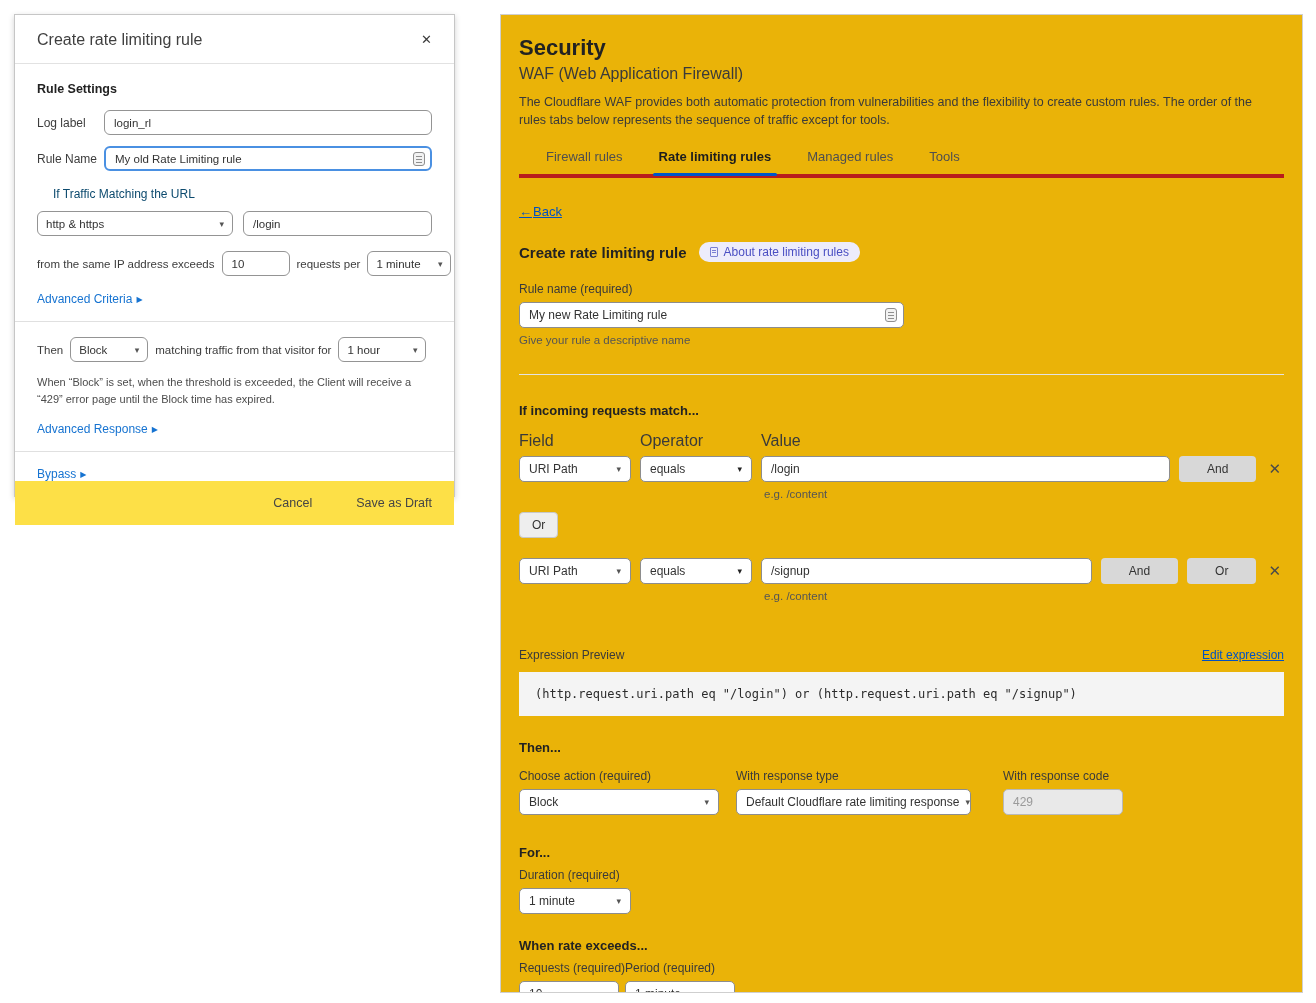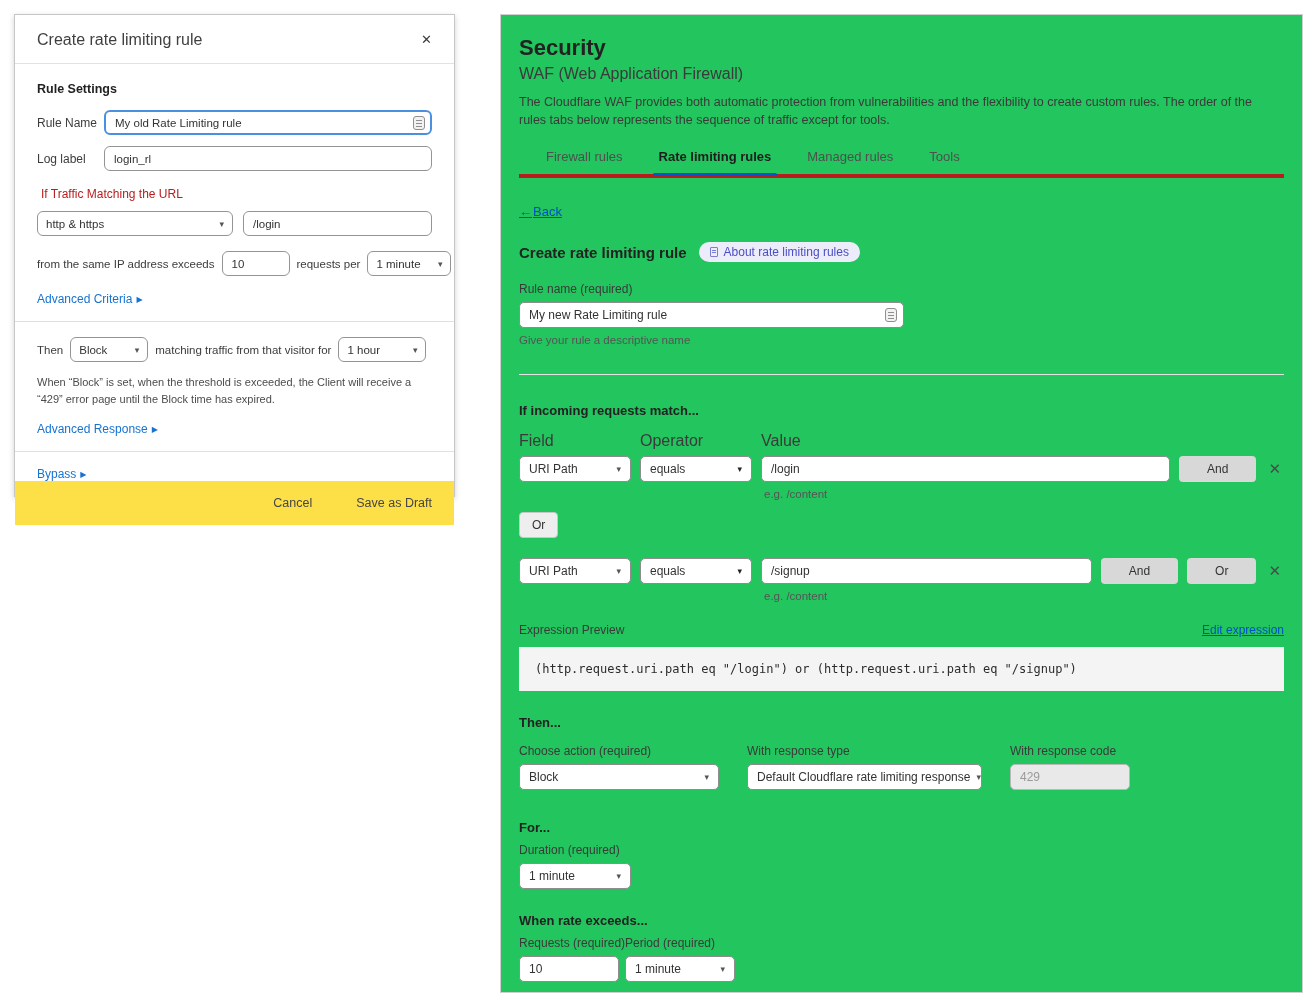--- a/index.html
+++ b/index.html
@@ -22,38 +22,38 @@
   .text-input { width:100%; height:25px; border:1px solid #949494; border-radius:6px;
                 padding:0 24px 0 9px; font-size:11.5px; color:#333; background:#fff;
                 font-family:"Liberation Sans", sans-serif; outline:none; }
   .text-input.no-icon { padding-right:9px; }
   .text-input.focused { border:2px solid #4a90e2; }
   .fill-icon { position:absolute; right:7px; top:50%; transform:translateY(-50%);
                width:12px; height:14px; border:1px solid #8f8f8f; border-radius:3px;
                background:#f2f2f2; }
   .fill-icon::before { content:""; position:absolute; left:2px; right:2px; top:3px;
                height:1px; background:#8f8f8f; box-shadow:0 3px 0 #8f8f8f, 0 6px 0 #8f8f8f; }
-  .m-heading { font-size:12px; color:#b91c1c; margin:16px 4px 10px; }
+  .m-heading { font-size:12px; color:#0c4a6e; margin:16px 16px 10px; }
   .select { height:25px; border:1px solid #949494; border-radius:6px; background:#fff;
             display:flex; align-items:center; justify-content:space-between;
             padding:0 8px; font-size:11.5px; color:#333; cursor:pointer; white-space:nowrap; }
   .caret { font-size:9px; color:#555; margin-left:6px; }
   .inline-row { display:flex; align-items:center; white-space:nowrap; font-size:11.5px; }
   .m-link { color:#1673d1; font-size:12px; cursor:pointer; display:inline-flex; align-items:center; }
   .disclosure { font-size:8px; margin-left:4px; color:#1673d1; }
   .m-divider { border:none; border-top:1px solid #e0e0e0; margin:15px -22px; }
   .m-note { font-size:11px; color:#4c4c4c; line-height:1.55; margin:12px 0 14px; }
   .modal-footer { background:#fde047; padding:15px 22px; display:flex;
                   justify-content:flex-end; gap:44px; align-items:center; }
   .footer-btn { font-size:12.5px; color:#454545; background:none; border:none; cursor:pointer;
                 font-family:"Liberation Sans", sans-serif; }
 
   
   .panel { position:absolute; left:500px; top:14px; width:803px; height:979px;
-           background:#22c55e; border:1px solid #cfcfcf; padding:20px 18px; overflow:hidden; }
+           background:#eab308; border:1px solid #cfcfcf; padding:20px 18px; overflow:hidden; }
   .h1 { font-size:22px; font-weight:bold; color:#222; margin-bottom:4px; }
   .h2 { font-size:16px; font-weight:normal; color:#3a3a3a; margin-bottom:10px; }
   .desc { font-size:12.5px; color:#3a3a3a; line-height:1.45; max-width:762px; }
   .tabs { display:flex; gap:36px; margin-top:20px; padding-left:27px;
           border-bottom:4px solid #b91c1c; }
   .tab { font-size:13px; color:#4f4f4f; padding-bottom:10px; cursor:pointer; position:relative; }
   .tab.active { color:#1d1d1d; font-weight:bold; }
   .tab.active::after { content:""; position:absolute; left:-6px; right:-6px; bottom:-2px;
                        height:3px; background:#0055c8; border-radius:2px; }
   .back-link { display:inline-flex; align-items:center; gap:1px; margin-top:26px;
@@ -79,50 +79,50 @@
   .p-select { height:26px; border:1px solid #8d8d8d; border-radius:5px; background:#fff;
               display:flex; align-items:center; justify-content:space-between; padding:0 9px;
               font-size:12px; color:#333; cursor:pointer; white-space:nowrap; flex:none; }
   .btn-gray { background:#d8d8d8; border:none; border-radius:4px; padding:6px 28px;
               font-size:12px; color:#333; cursor:pointer; flex:none;
               font-family:"Liberation Sans", sans-serif; }
   .btn-or-light { background:#eeeeee; border:1px solid #c8c8c8; border-radius:4px;
               padding:5px 12px; font-size:12px; color:#333; cursor:pointer;
               font-family:"Liberation Sans", sans-serif; }
   .x-icon { font-size:15px; color:#4a4a4a; cursor:pointer; padding:0 3px; flex:none; }
-  .expr-row { display:flex; justify-content:space-between; align-items:flex-end; margin-top:21px; }
+  .expr-row { display:flex; justify-content:space-between; align-items:flex-end; margin-top:46px; }
   .edit-expr { color:#0051c3; font-size:12px; text-decoration:underline; cursor:pointer; }
   .code-block { background:#f4f4f4; margin-top:10px; padding:15px 16px;
                 font-family:"DejaVu Sans Mono", monospace; font-size:12px; color:#2c2c2c; }
-  .then-cols { display:flex; gap:28px; }
+  .then-cols { display:flex; gap:17px; }
   .disabled-input { background:#e9e9e9; color:#9a9a9a; border:1px solid #b9b9b9; }
 </style>
 </head>
 <body>
 
 <div class="modal">
   <div class="modal-header">
     <div class="modal-title">Create rate limiting rule</div>
     <div class="close-x">✕</div>
   </div>
   <div class="modal-body">
     <div class="section-title">Rule Settings</div>
+
+    <div class="m-row">
+      <div class="m-label">Log label</div>
+      <div class="input-wrap">
+        <input class="text-input no-icon" value="login_rl" style="">
+      </div>
+    </div>
 
     <div class="m-row">
       <div class="m-label">Rule Name</div>
       <div class="input-wrap">
         <input class="text-input focused" value="My old Rate Limiting rule" style="">
         <span class="fill-icon"></span>
-      </div>
-    </div>
-
-    <div class="m-row">
-      <div class="m-label">Log label</div>
-      <div class="input-wrap">
-        <input class="text-input no-icon" value="login_rl" style="">
       </div>
     </div>
 
     <div class="m-heading">If Traffic Matching the URL</div>
 
     <div class="m-row" style="gap:10px;">
       <div class="select" style="width:196px;">
         <span>http &amp; https</span>
         <span class="caret">▾</span>
       </div>
@@ -284,21 +284,21 @@
         <span class="caret">▾</span>
       </div>
     </div>
     <div style="width:235px;">
       <div class="f-label">With response type</div>
       <div class="p-select">
         <span>Default Cloudflare rate limiting response</span>
         <span class="caret">▾</span>
       </div>
     </div>
-    <div style="width:120px; ">
+    <div style="width:120px; margin-left:15px;">
       <div class="f-label">With response code</div>
       <input class="p-input no-icon disabled-input" style="width: 100%;" disabled="" value="429">
     </div>
   </div>
 
   <div class="sec-heading" style="margin-top:30px; margin-bottom:8px;">For...</div>
   <div class="f-label">Duration (required)</div>
   <div class="p-select" style="width:112px;">
     <span>1 minute</span>
     <span class="caret">▾</span>

